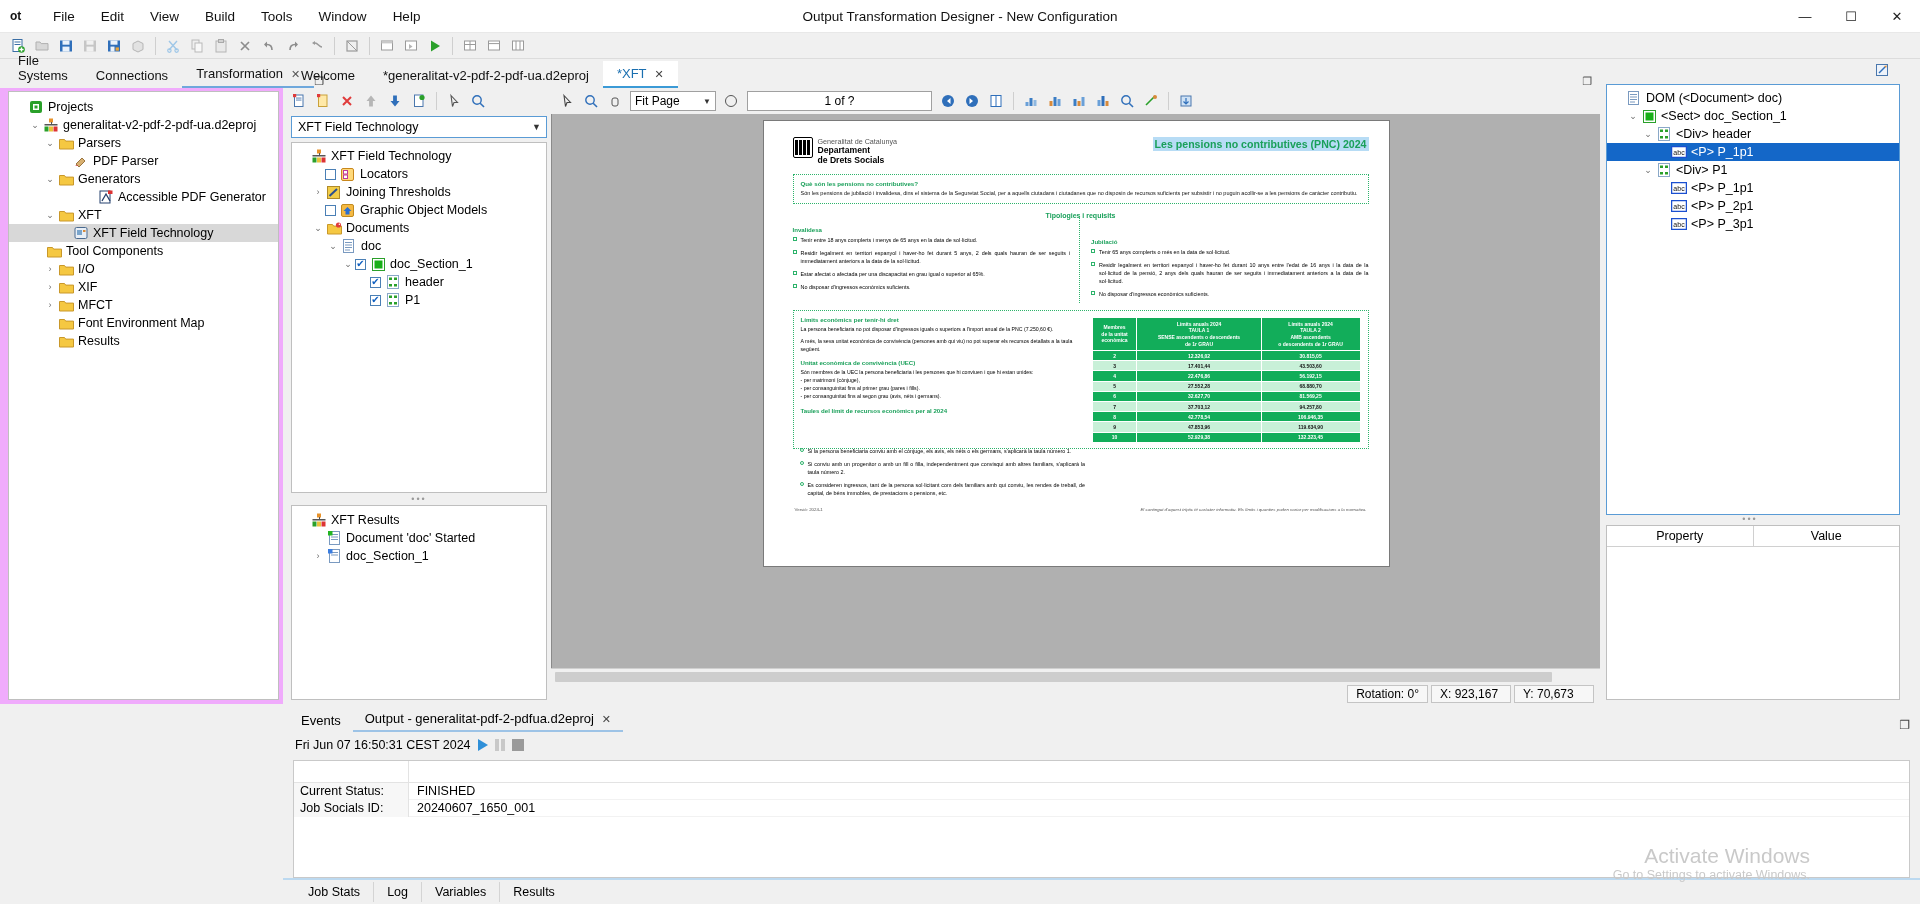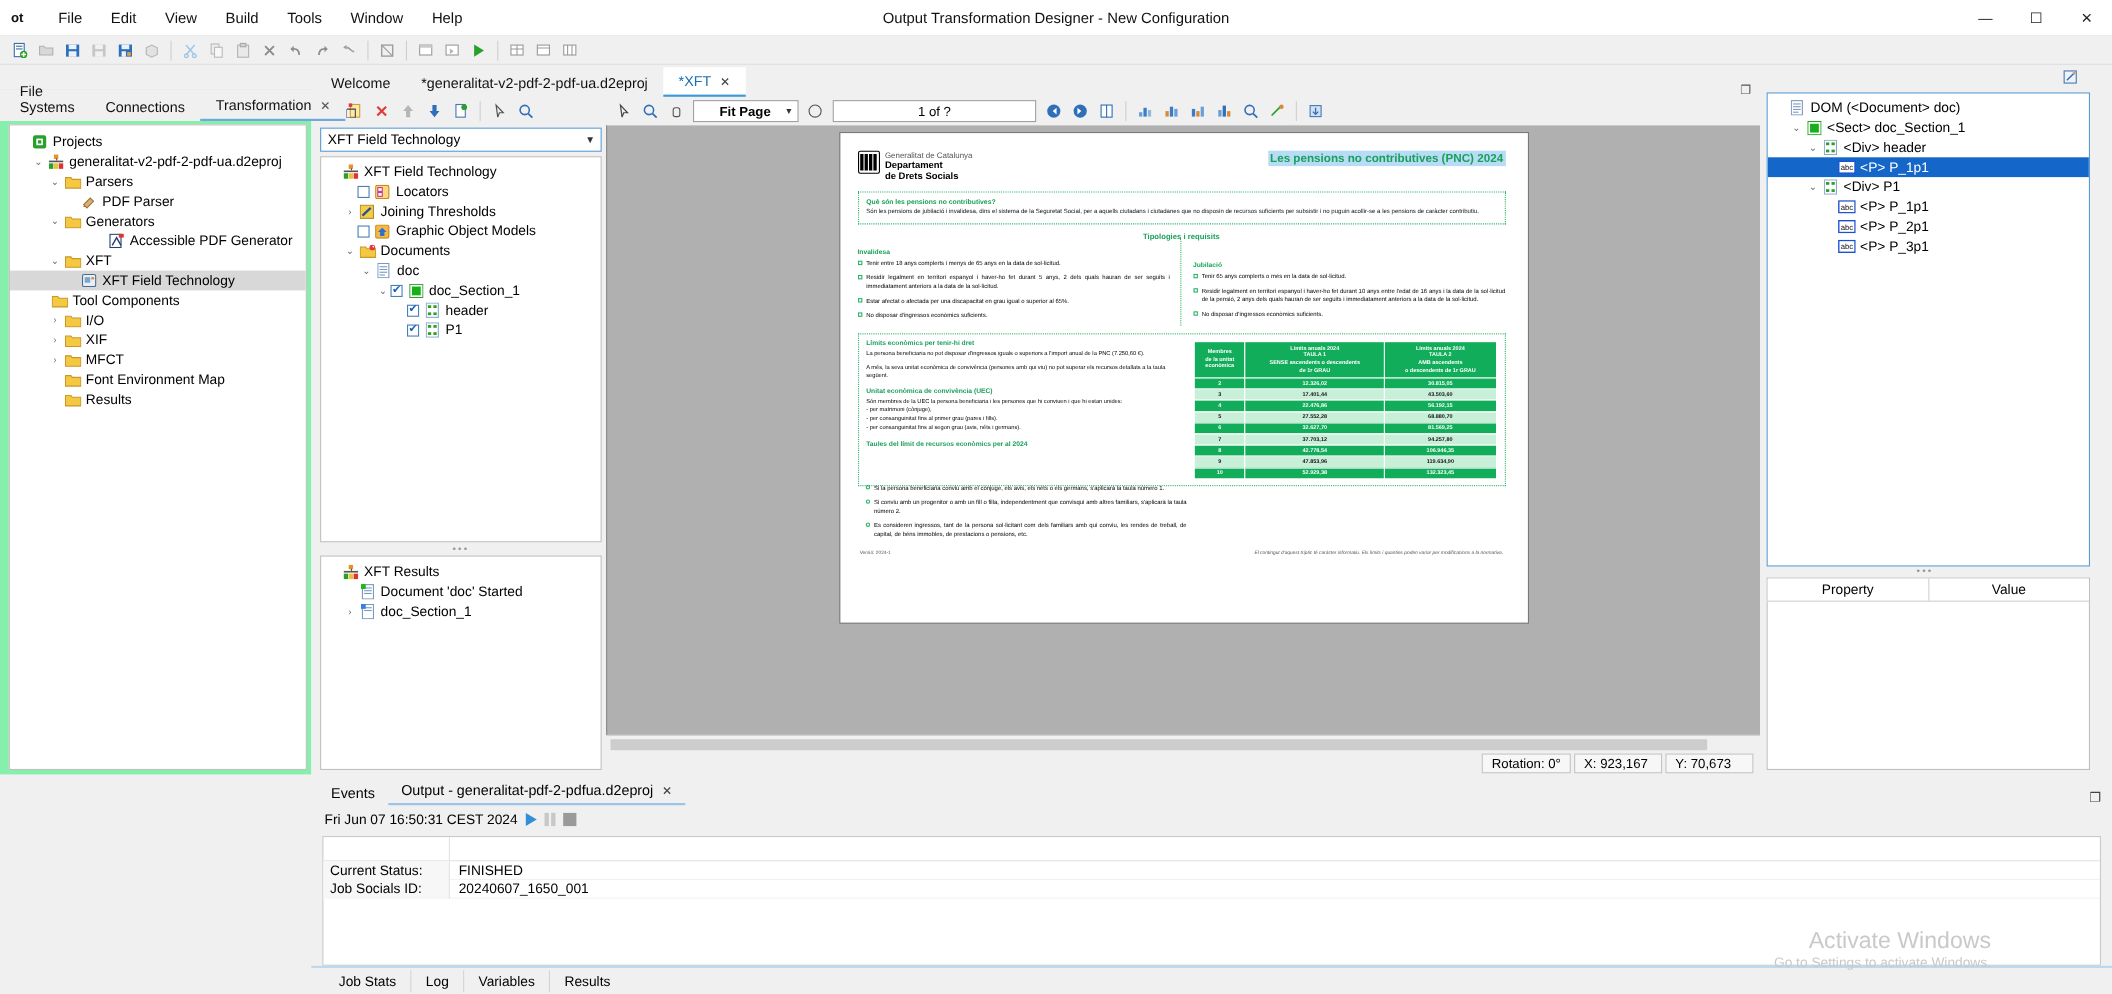--- a/index.html
+++ b/index.html
@@ -45,23 +45,22 @@
     width: 22px; height: 22px; display: flex; align-items: center; justify-content: center;
     margin: 0 1px; border-radius: 2px;
   }
   .tb-sep { width: 1px; height: 18px; background: #cfcfcf; margin: 0 5px; }
 
   
   .body { flex: 1; display: flex; min-height: 0; background: #f0f0f0; }
 
   
   .left-dock {
-    width: 283px; display: flex; flex-direction: column; background: #86efac;
+    width: 283px; display: flex; flex-direction: column; background: #f0abfc;
     flex: 0 0 283px;
-    margin-top: 22px;
   }
   .tabstrip {
     display: flex; align-items: flex-end; height: 29px; padding-left: 4px;
     background: #f0f0f0; position: relative;
   }
   .dtab {
     padding: 5px 14px 5px; font-size: 13px; color: #111; position: relative;
   }
   .dtab.active { color: #111; border-bottom: 2px solid #6fa8dc; background: #f0f0f0; }
   .dtab .x { margin-left: 8px; color: #555; font-size: 11px; }
@@ -113,22 +112,22 @@
     padding-top: 5px; overflow: hidden;
   }
 
   
   .preview-col { flex: 1; display: flex; flex-direction: column; min-width: 0; }
   .prev-toolbar {
     height: 26px; display: flex; align-items: center; background: #f0f0f0; padding-left: 4px;
   }
   .pt-btn { width:22px;height:22px;display:flex;align-items:center;justify-content:center;margin:0 1px;border-radius:2px;}
   .fitsel {
-    width: 96px; height: 20px; border: 1px solid #a0a0a0; background: #fff; font-size: 12px;
-    display: flex; align-items: center; padding-left: 23px; margin: 0 3px; position: relative; font-weight: bold;
+    width: 86px; height: 20px; border: 1px solid #a0a0a0; background: #fff; font-size: 12px;
+    display: flex; align-items: center; padding-left: 4px; margin: 0 3px; position: relative;
   }
   .fitsel .arrow { position:absolute; right:4px; font-size:8px; color:#333;}
   .pagebox {
     width: 185px; height: 20px; border: 1px solid #a0a0a0; background: #fff; font-size: 12px;
     display: flex; align-items: center; justify-content: center; margin: 0 4px;
   }
   .prev-stage {
     flex: 1; background: #b0b0b0; position: relative; overflow: hidden;
     border-left: 1px solid #8a8a8a; display: flex; justify-content: center; padding-top: 7px;
   }
@@ -180,21 +179,21 @@
   .job-row .k { width:115px; padding-left:6px; background:#f7f7f7; height:17px; display:flex; align-items:center; border-right:1px solid #e3e3e3;}
   .job-row .v { padding-left:8px; }
   .bd-bottomtabs { height:26px; display:flex; align-items:center; padding-left:12px; gap:0; border-top:2px solid #bcd9f0;}
   .bb-tab { padding:3px 13px; font-size:12.5px; border-right:1px solid #d4d4d4;}
   .bb-tab:last-child{border-right:none;}
   .watermark { position:absolute; right:110px; bottom:22px; color:#c9c9c9; text-align:right; pointer-events:none;}
   .watermark .w1 { font-size:21px; }
   .watermark .w2 { font-size:12.5px; }
 
   
-  .doc-pad { padding: 16px 20px 8px 16px; }
+  .doc-pad { padding: 16px 20px 8px 29px; }
   .doc-head { display:flex; align-items:flex-start; justify-content:space-between;}
   .gen-logo { display:flex; align-items:flex-start; gap:5px;}
   .gen-bars { width:20px;height:21px;background:#fff;border:1.2px solid #000; display:flex; gap:1.4px; padding:1.6px; border-radius:2px;}
   .gen-bars i{flex:1;background:#000;display:block;}
   .gen-txt .l1{font-size:7.2px;color:#555;}
   .gen-txt .l2{font-size:8.6px;font-weight:bold;color:#000;line-height:1.12;}
   .doc-title { font-size:10.6px; font-weight:bold; color:#1aa05a; background:#b7dcf5; padding:1px 2px; }
   .gbox { border:1.1px dotted #2db36b; padding:5px 7px; margin-top:9px;}
   .gh { color:#1aa05a; font-weight:bold; font-size:6.2px; margin-bottom:2px;}
   .gp { font-size:5.5px; line-height:1.5; color:#111; text-align:justify;}

